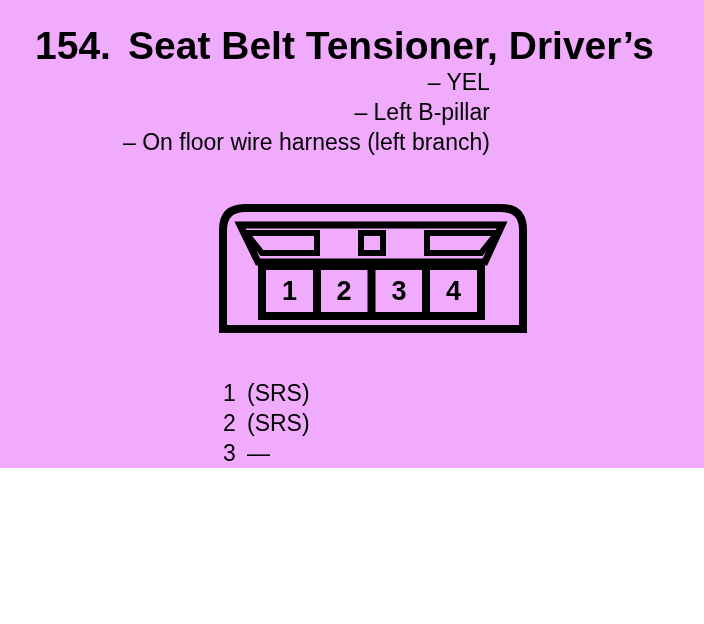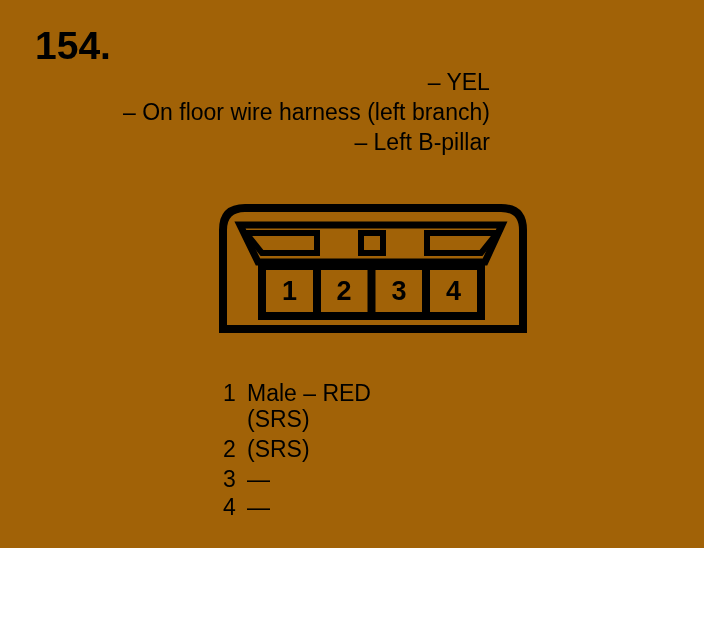--- a/index.html
+++ b/index.html
@@ -3,22 +3,22 @@
 <meta charset="utf-8">
 <style>
   html, body {
     margin: 0;
     padding: 0;
     background: #ffffff;
   }
   .page {
     position: relative;
     width: 704px;
-    height: 548px;
-    background: #a16207;
+    height: 468px;
+    background: #f0abfc;
     color: #000000;
     font-family: "Liberation Sans", sans-serif;
     overflow: hidden;
   }
 
   
   .title-row {
     position: absolute;
     left: 35px;
     top: 26px;
@@ -78,26 +78,27 @@
     width: 24px;
   }
 </style>
 </head>
 <body>
 
 <div class="page">
 
   <div class="title-row">
     <span class="title-number">154.</span>
+    <span>Seat Belt Tensioner, Driver’s</span>
   </div>
 
   <div class="details">
     <div>– YEL</div>
+    <div>– Left B-pillar</div>
     <div>– On floor wire harness (left branch)</div>
-    <div>– Left B-pillar</div>
   </div>
 
   <svg class="connector-svg" width="320" height="140" viewBox="0 0 320 140">
 
     <path d="M 8,129 L 8,30 Q 8,8 30,8 L 286,8 Q 308,8 308,30 L 308,129 Z" fill="none" stroke="#000000" stroke-width="8"></path>
 
     <polygon points="25,25 287,25 270,62 43,62" fill="none" stroke="#000000" stroke-width="7"></polygon>
 
     <polygon points="31,33 102,33 102,53 47,53" fill="none" stroke="#000000" stroke-width="6"></polygon>
 
@@ -113,21 +114,20 @@
     <text x="129" y="100" text-anchor="middle">2</text>
     <text x="184" y="100" text-anchor="middle">3</text>
     <text x="238.5" y="100" text-anchor="middle">4</text>
   </svg>
 
   <div class="legend">
 
     <div class="legend-row">
       <div class="legend-pin">1</div>
       <div class="legend-lines">
-        <div>Male – RED</div>
         <div>(SRS)</div>
       </div>
     </div>
 
     <div class="legend-row">
       <div class="legend-pin">2</div>
       <div class="legend-lines">
         <div>(SRS)</div>
       </div>
     </div>

